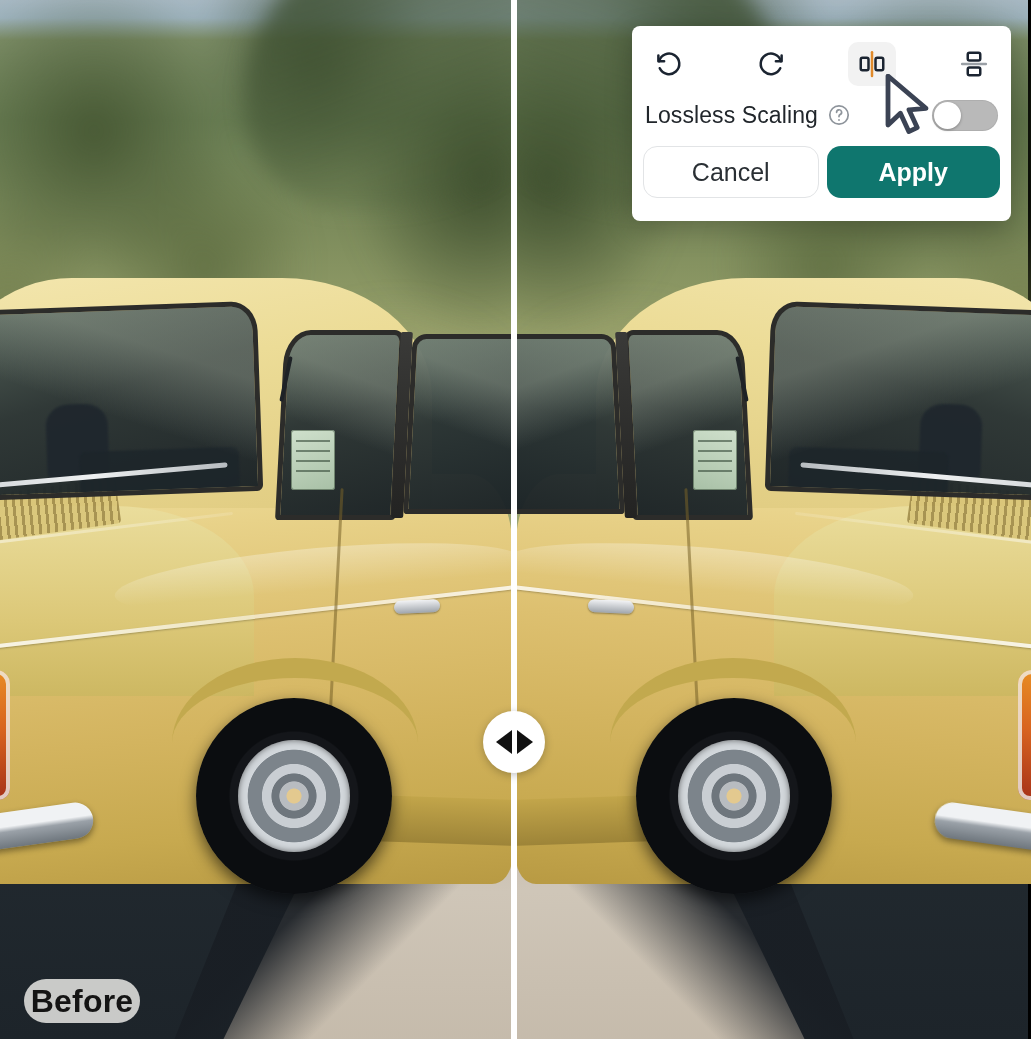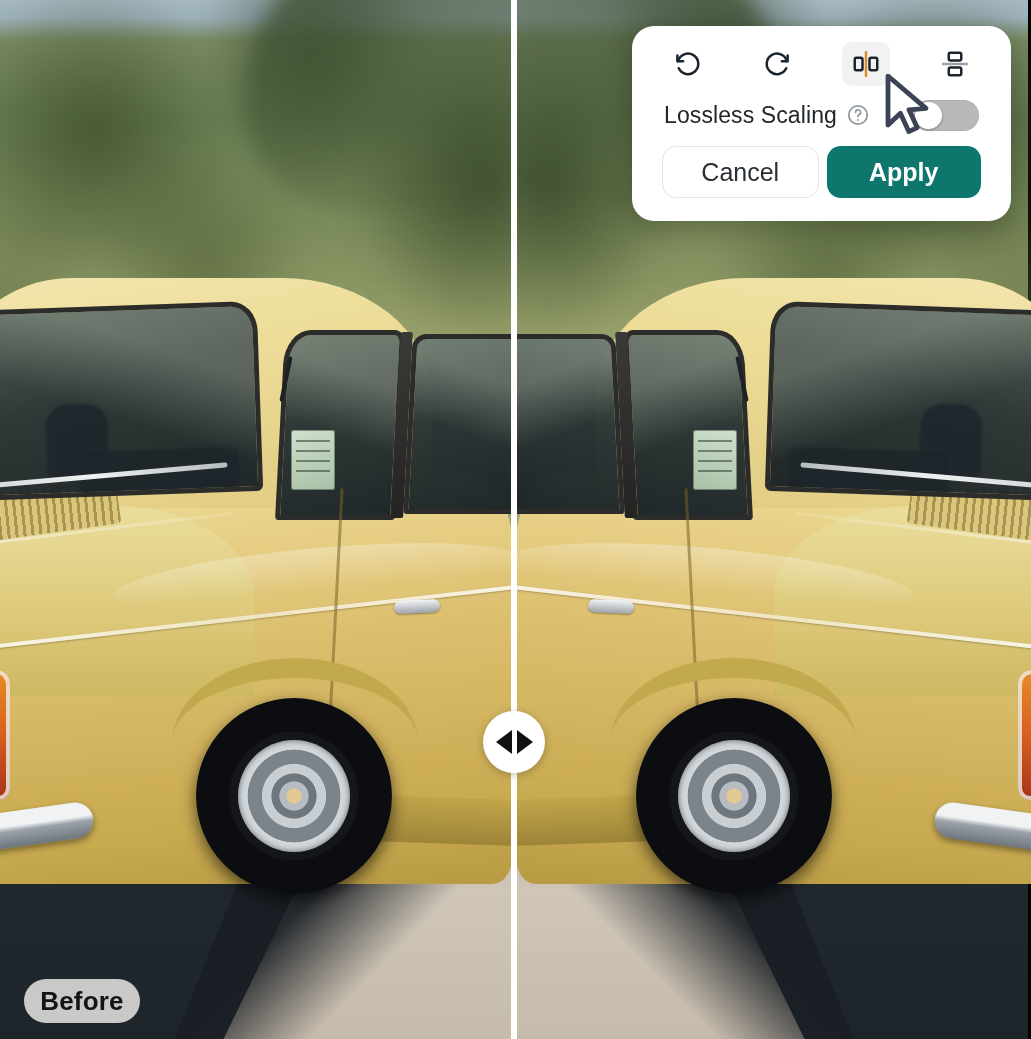--- a/index.html
+++ b/index.html
@@ -320,37 +320,37 @@
     border-left: 16px solid #111;
   }
 
   
   .chip {
     position: absolute;
     z-index: 25;
     background: rgba(216,216,214,.92);
     color: #141414;
     border-radius: 22px;
-    font-size: 26px;
+    font-size: 32px;
     font-weight: 700;
     letter-spacing: .2px;
     display: flex; align-items: center; justify-content: center;
   }
   .chip-before { left: 24px; bottom: 16px; width: 116px; height: 44px; }
 
   
   .panel {
     position: absolute;
     left: 632px; top: 26px;
     width: 379px; height: 195px;
     background: #ffffff;
-    border-radius: 22px;
+    border-radius: 8px;
     z-index: 40;
     box-shadow: 0 8px 28px rgba(0,0,0,.22);
-    padding: 10px 28px 14px;
+    padding: 10px 9px 14px;
   }
   .tool-row {
     display: flex;
     align-items: center;
     justify-content: space-between;
     height: 56px;
     padding: 0 4px;
   }
   .tool-btn {
     width: 48px; height: 44px;

